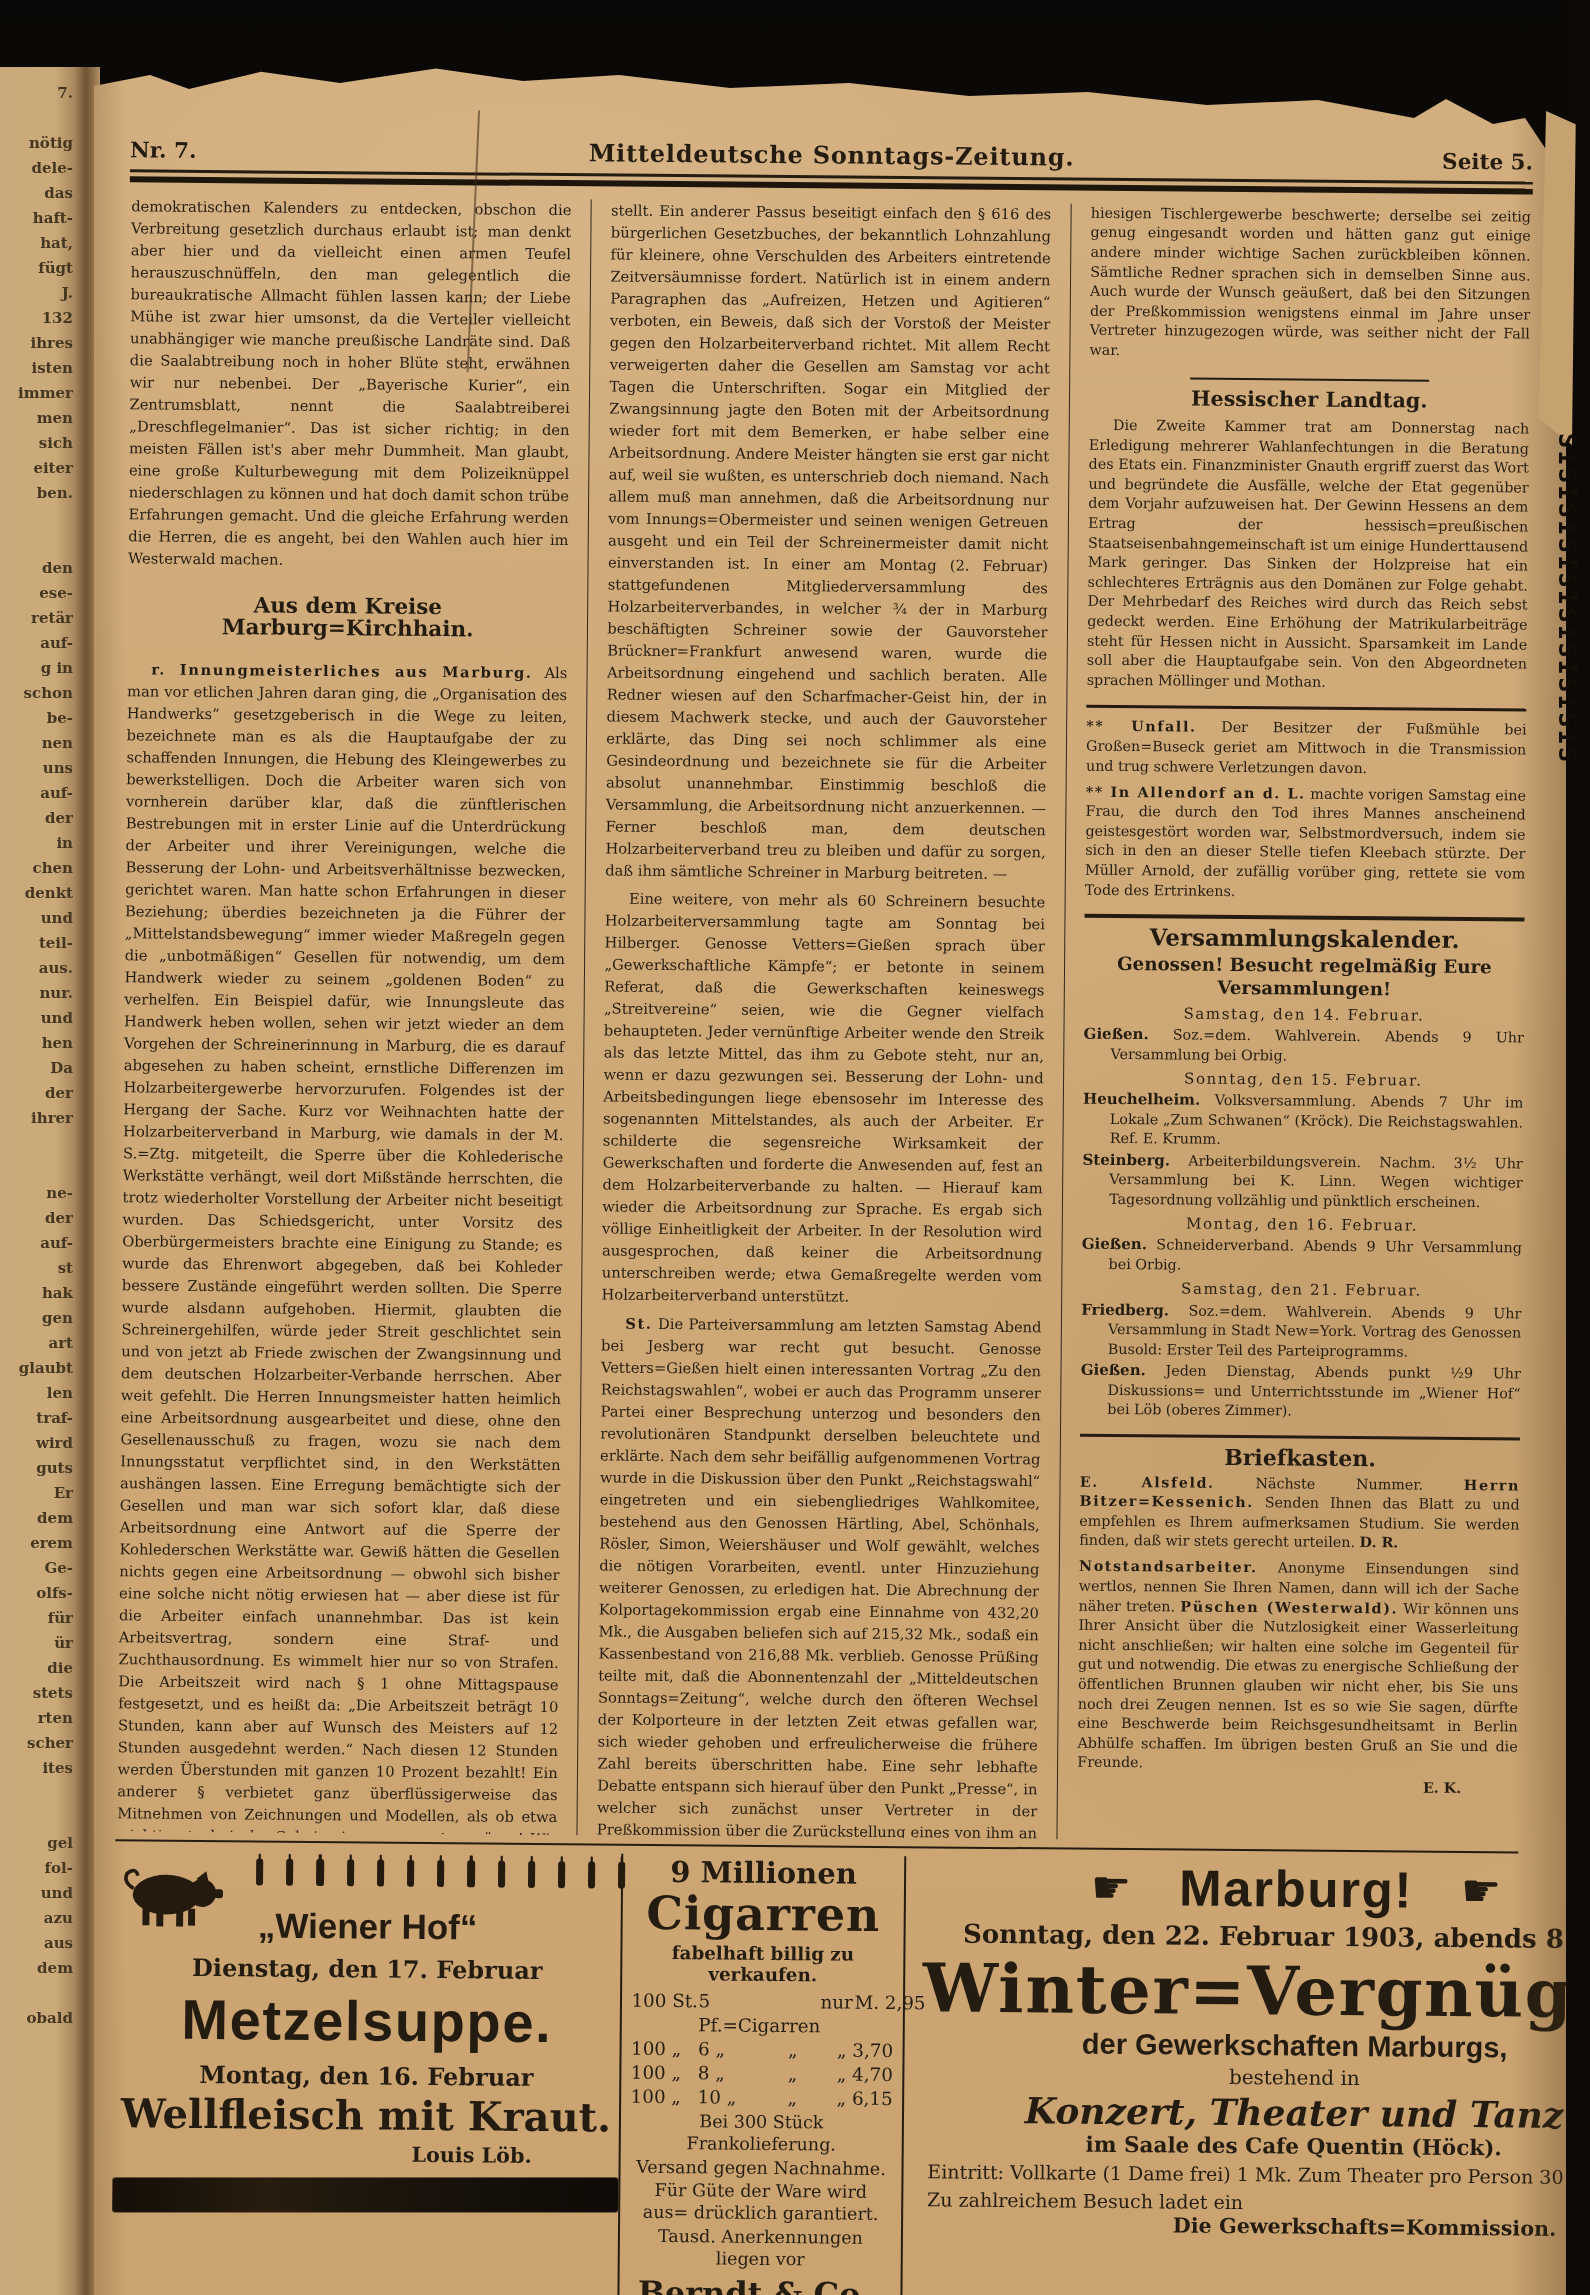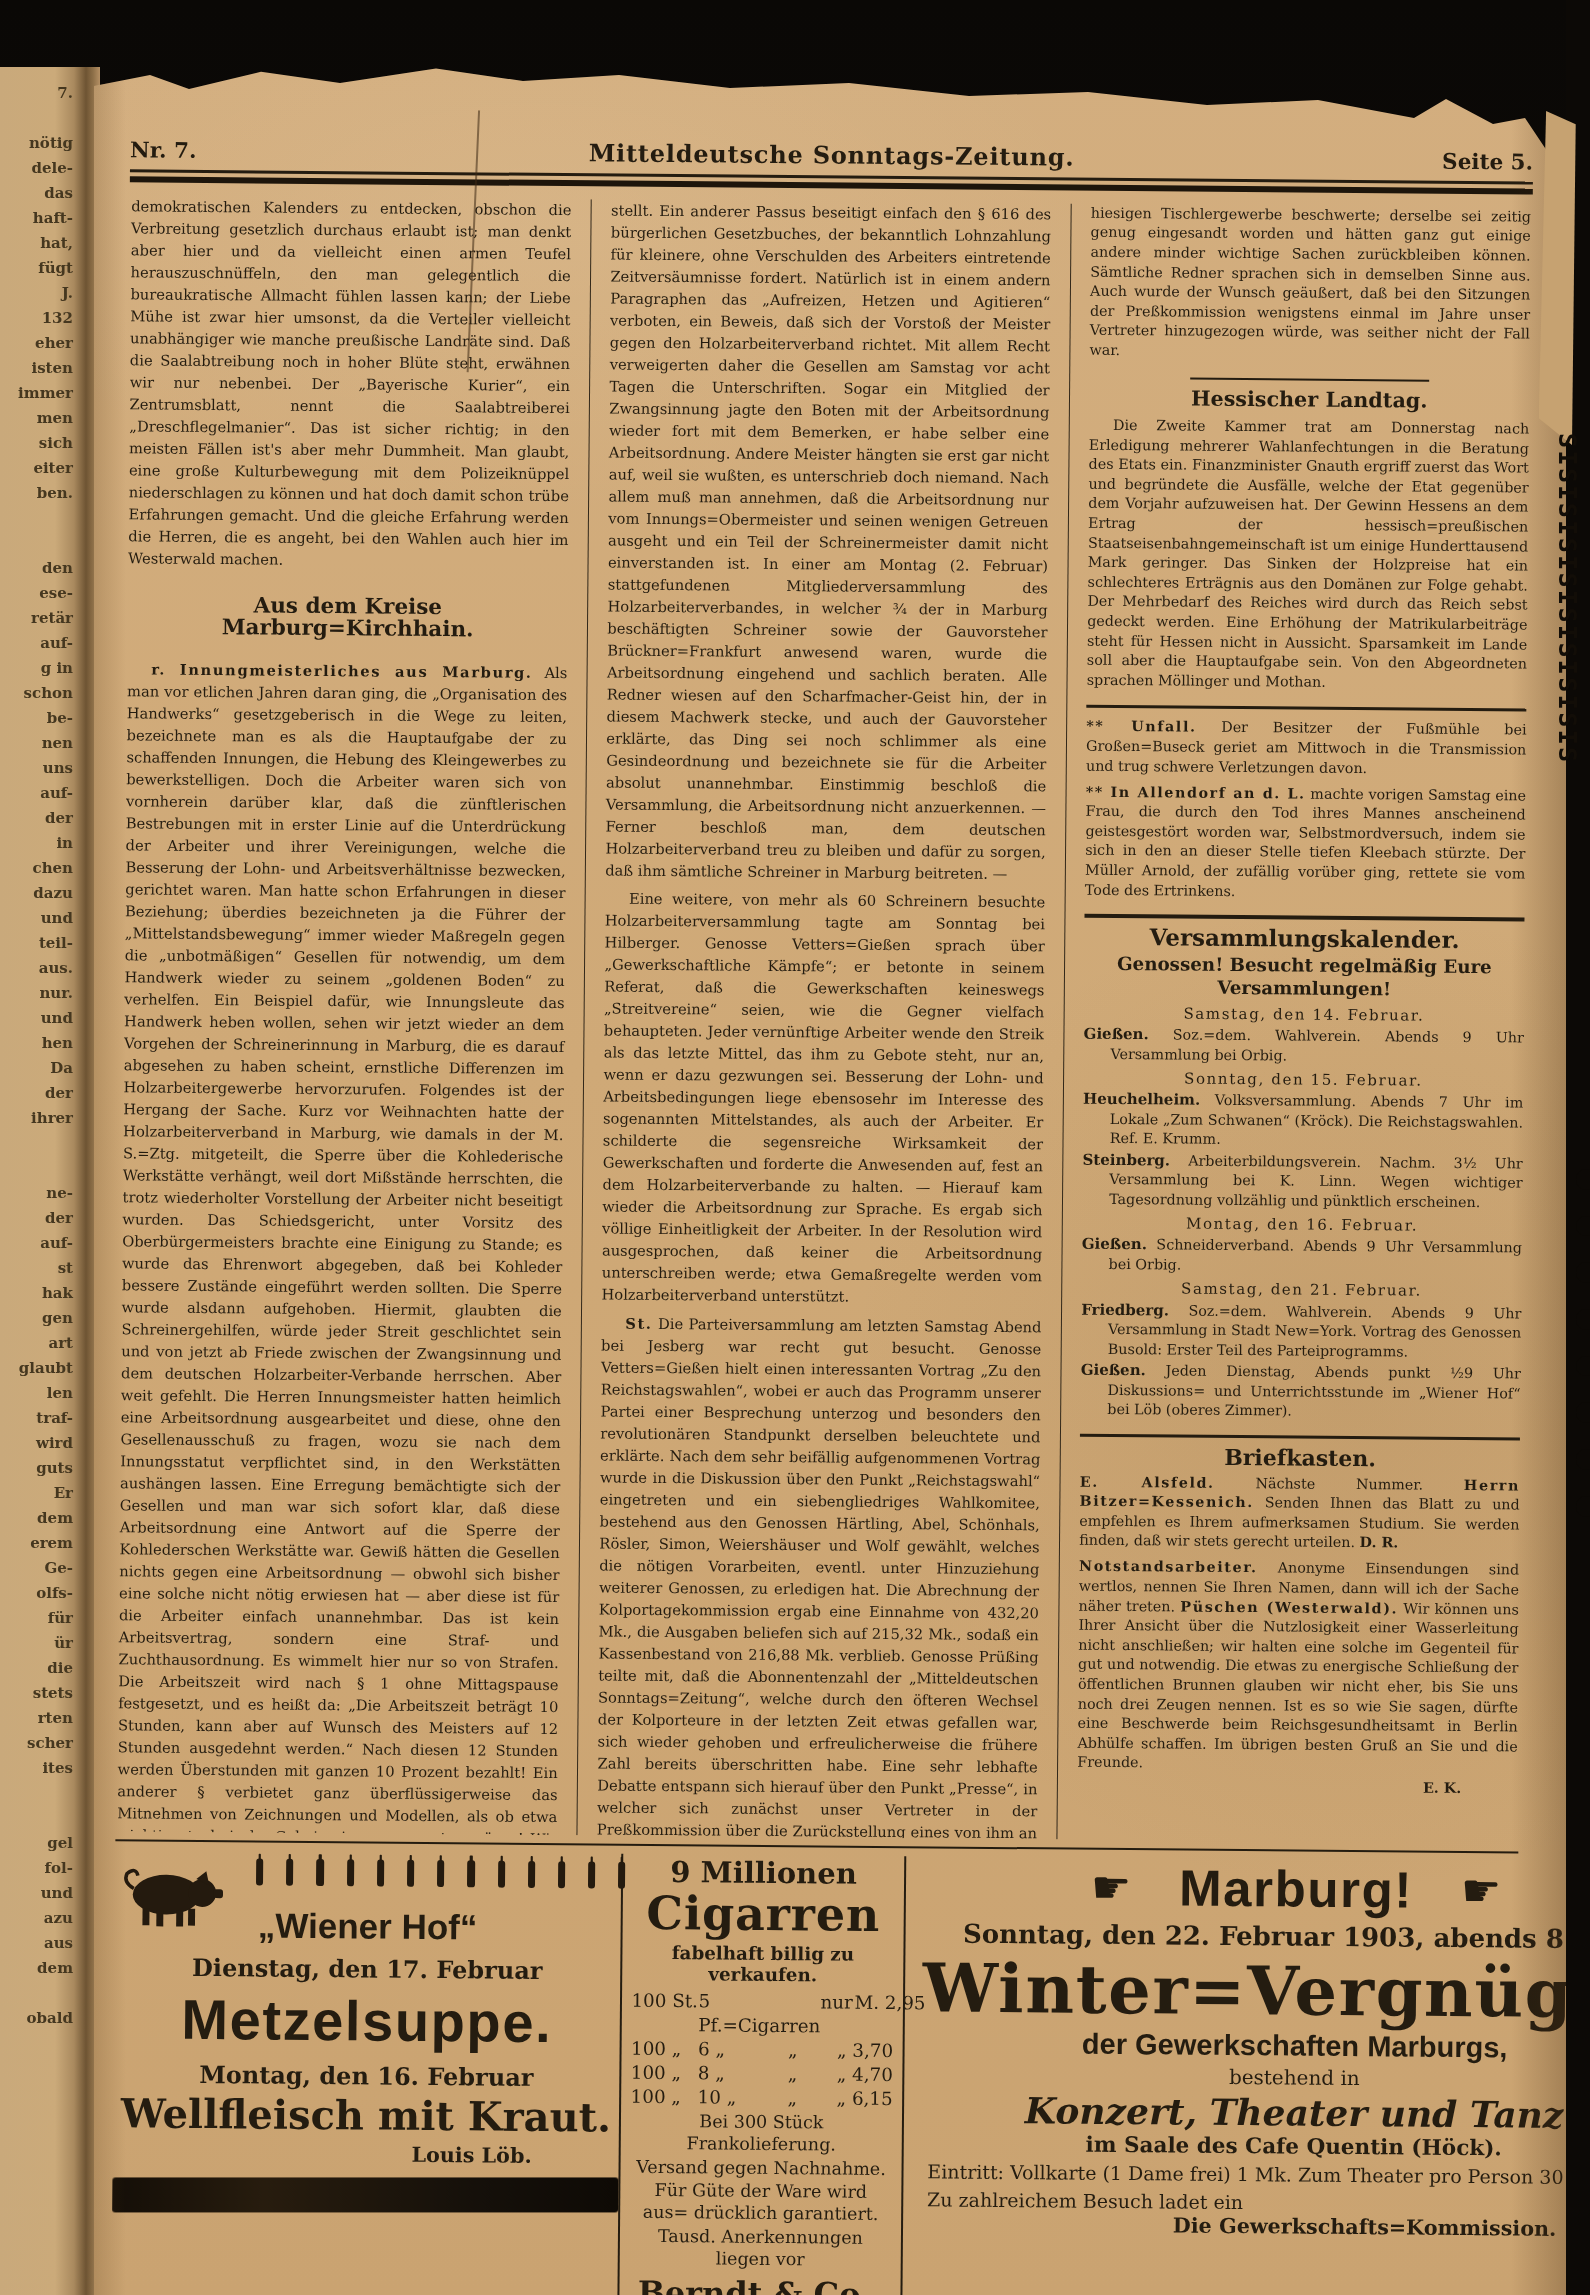--- a/index.html
+++ b/index.html
@@ -109,21 +109,21 @@
         <div class="frag">7.</div>
         <div class="frag"></div>
         <div class="frag">nötig</div>
         <div class="frag">dele-</div>
         <div class="frag">das</div>
         <div class="frag">haft-</div>
         <div class="frag">hat,</div>
         <div class="frag">fügt</div>
         <div class="frag">J.</div>
         <div class="frag">132</div>
-        <div class="frag">eher</div>
+        <div class="frag">ihres</div>
         <div class="frag">isten</div>
         <div class="frag">immer</div>
         <div class="frag">men</div>
         <div class="frag">sich</div>
         <div class="frag">eiter</div>
         <div class="frag">ben.</div>
         <div class="frag"></div>
         <div class="frag"></div>
         <div class="frag">den</div>
         <div class="frag">ese-</div>
@@ -131,21 +131,21 @@
         <div class="frag">auf-</div>
         <div class="frag">g in</div>
         <div class="frag">schon</div>
         <div class="frag">be-</div>
         <div class="frag">nen</div>
         <div class="frag">uns</div>
         <div class="frag">auf-</div>
         <div class="frag">der</div>
         <div class="frag">in</div>
         <div class="frag">chen</div>
-        <div class="frag">dazu</div>
+        <div class="frag">denkt</div>
         <div class="frag">und</div>
         <div class="frag">teil-</div>
         <div class="frag">aus.</div>
         <div class="frag">nur.</div>
         <div class="frag">und</div>
         <div class="frag">hen</div>
         <div class="frag">Da</div>
         <div class="frag">der</div>
         <div class="frag">ihrer</div>
         <div class="frag"></div>

